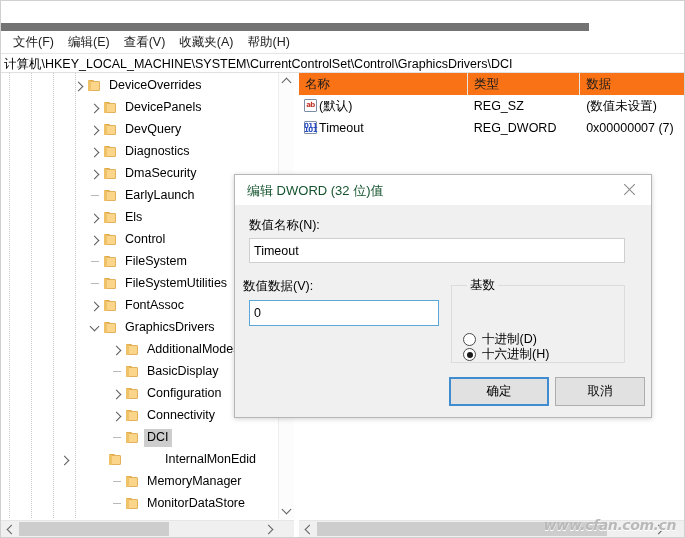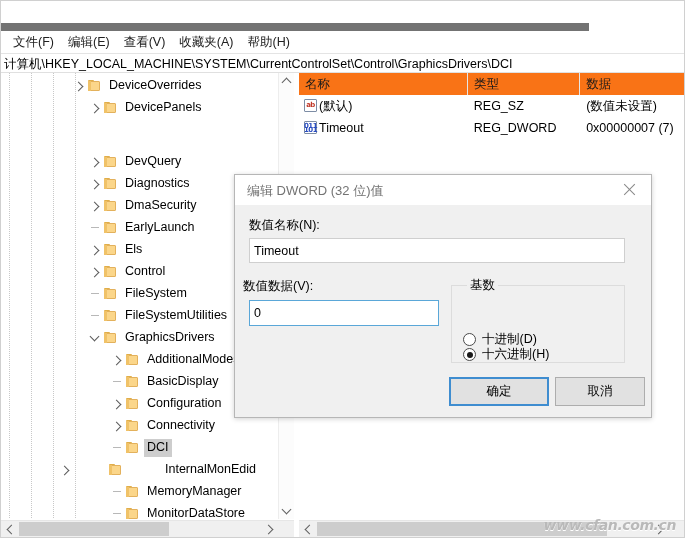--- a/index.html
+++ b/index.html
@@ -449,21 +449,21 @@
     position: absolute;
     left: 0; top: 0;
     width: 416px;
     height: 30px;
     background: #ffffff;
   }
   .dlg-title {
     position: absolute;
     left: 12px; top: 7px;
     font-size: 13px;
-    color: #737373;
+    color: #14532d;
     white-space: nowrap;
   }
   .dlg-close {
     position: absolute;
     right: 0; top: 0;
     width: 45px; height: 30px;
     display: flex;
     align-items: center;
     justify-content: center;
     cursor: default;
@@ -640,21 +640,21 @@
               <span class="twisty">
                 <span class="chev"></span>
               </span>
               <span class="folder">
                 <span class="f-tab"></span>
                 <span class="f-body"></span>
                 <span class="f-side"></span>
               </span>
               <span class="tree-label">DevicePanels</span>
             </div>
-            <div class="tree-row" style="padding-left: 86px; margin-top: 32px;">
+            <div class="tree-row" style="padding-left: 86px;">
               <span class="twisty">
                 <span class="chev"></span>
               </span>
               <span class="folder">
                 <span class="f-tab"></span>
                 <span class="f-body"></span>
                 <span class="f-side"></span>
               </span>
               <span class="tree-label">DevQuery</span>
             </div>
@@ -721,20 +721,31 @@
               <span class="tree-label">FileSystem</span>
             </div>
             <div class="tree-row" style="padding-left: 86px;">
               <span class="leaf-stub"></span>
               <span class="folder">
                 <span class="f-tab"></span>
                 <span class="f-body"></span>
                 <span class="f-side"></span>
               </span>
               <span class="tree-label">FileSystemUtilities</span>
+            </div>
+            <div class="tree-row" style="padding-left: 86px;">
+              <span class="twisty">
+                <span class="chev"></span>
+              </span>
+              <span class="folder">
+                <span class="f-tab"></span>
+                <span class="f-body"></span>
+                <span class="f-side"></span>
+              </span>
+              <span class="tree-label">FontAssoc</span>
             </div>
             <div class="tree-row" style="padding-left: 86px;">
               <span class="twisty">
                 <span class="chev open"></span>
               </span>
               <span class="folder">
                 <span class="f-tab"></span>
                 <span class="f-body"></span>
                 <span class="f-side"></span>
               </span>

